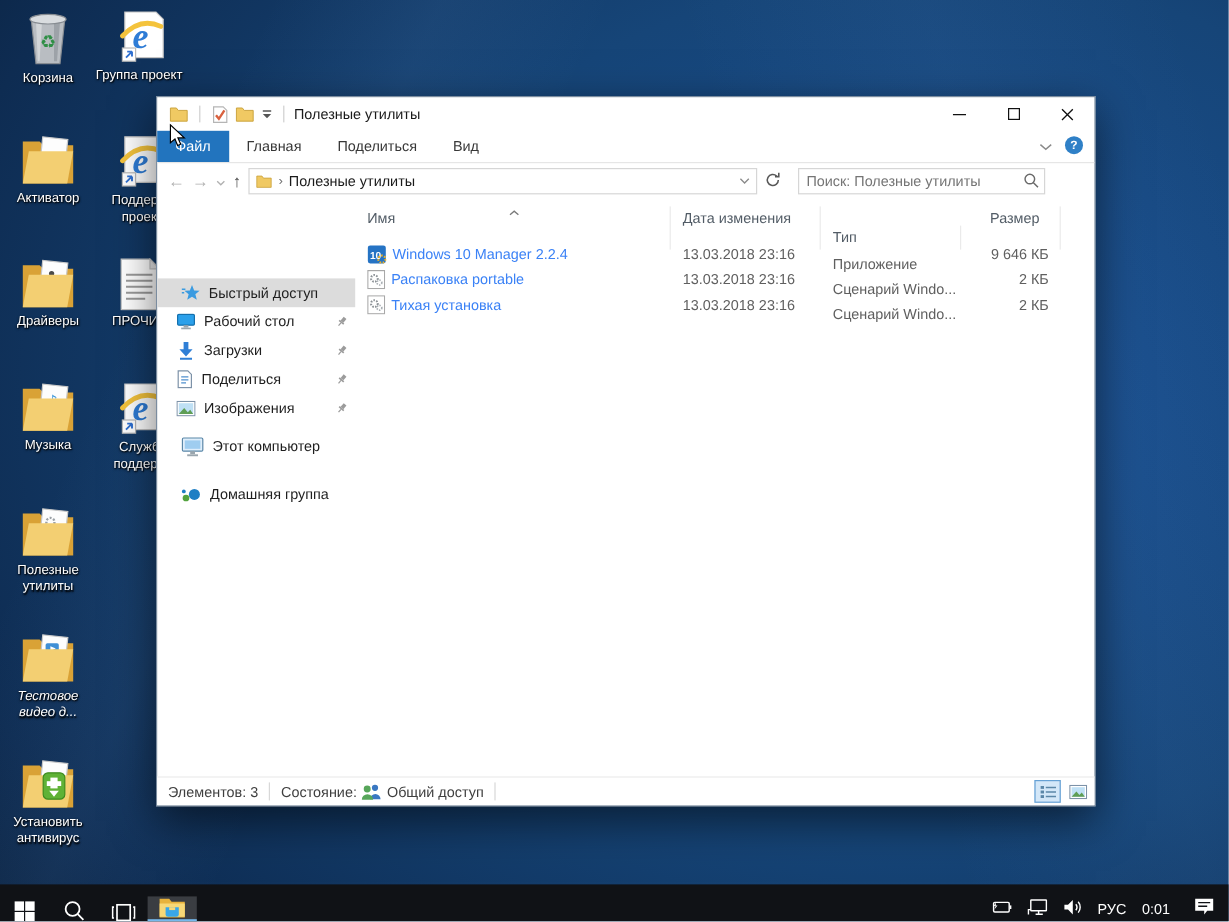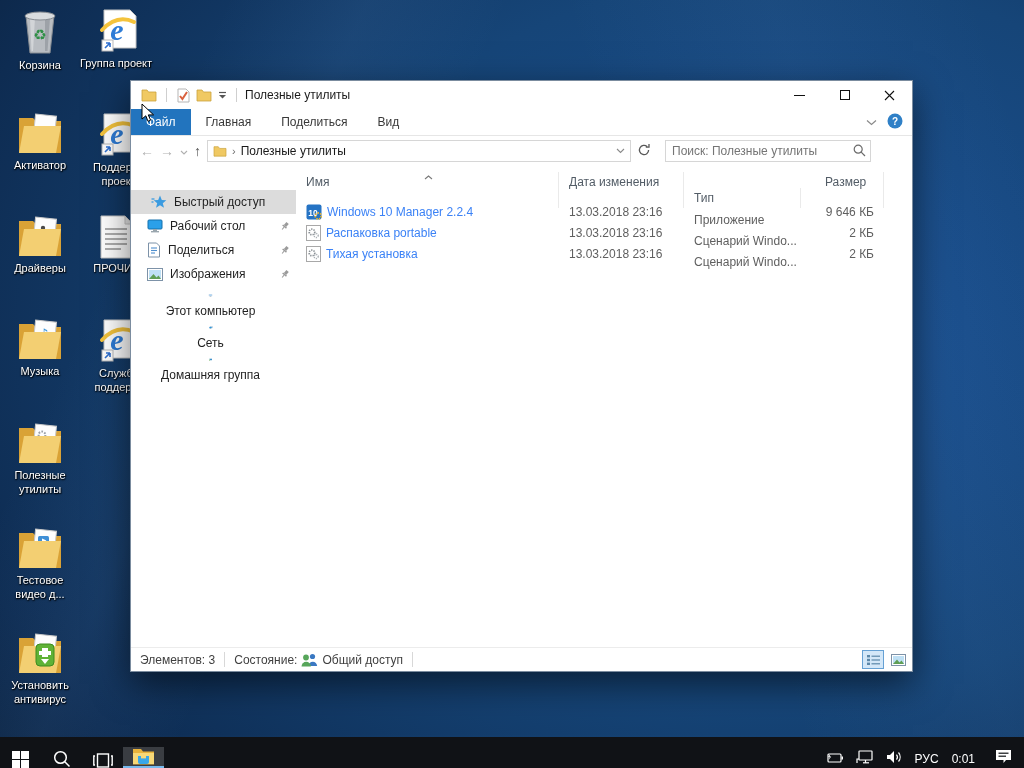--- a/index.html
+++ b/index.html
@@ -51,22 +51,22 @@
   .searchbox input { width:100%; height:100%; border:1px solid #d6d6d6; font-size:12px; color:#777;
                      padding:0 22px 0 6px; font-family:inherit; outline:none; background:#fff; }
   .searchbox .mag { position:absolute; right:5px; top:4px; }
 
   .content { display:flex; height:483px; }
 
   .sidebar { width:165px; padding-top:24px; flex-shrink:0; }
   .nav-item { height:24px; display:flex; align-items:center; gap:7px; padding-right:6px; }
   .nav-item .lbl { color:#1f1f1f; }
   .nav-item.selected { background:#dcdcdc; }
-  .nav-root { padding-left:0;flex-direction:column; }
-  .nav-qa { padding-left:20px; }
+  .nav-root { padding-left:20px; }
+  .nav-qa { padding-left:20px;margin-top:42px; }
   .nav-child { padding-left:16px; }
   .nav-item .pin { margin-left:auto; display:flex; }
   .nav-gap { height:8px; }
 
   .filelist { flex:1; position:relative; }
   .fl-header { position:absolute; top:6px; left:0; right:0; display:flex; color:#525c66; }
   .fl-header .hcell { border-right:1px solid #eaeaea; padding:3px 16px 3px 10px; }
   .sortchev { position:absolute; top:-3px; left:128px; }
   .col-name { width:263px; }
   .col-date { width:125px; }
@@ -149,21 +149,21 @@
     <svg width="46" height="44" viewBox="0 0 46 44">
       <path d="M2 6 h14 l3 3 h25 v32 H2 Z" fill="#d9a236"></path>
       <rect x="17" y="3" width="21" height="30" fill="#fdfdfd" stroke="#c8c8c8" transform="rotate(6 27 18)"></rect>
       <circle cx="25" cy="13" r="3.4" fill="none" stroke="#9aa0a6" stroke-width="2" stroke-dasharray="1.6 1.4"></circle>
       <circle cx="31" cy="19" r="2.6" fill="none" stroke="#b6bbc0" stroke-width="1.8" stroke-dasharray="1.4 1.2"></circle>
       <path d="M2 41 L7 14 h37 l-5 27 Z" fill="#f3cf72"></path>
     </svg>
     <div class="lbl">Полезные утилиты</div>
   </div>
 
-  <div class="dicon" style="left:2px; top:527px;">
+  <div class="dicon" style="left:2px; top:527px;font-style:italic;">
     <svg width="46" height="44" viewBox="0 0 46 44">
       <path d="M2 6 h14 l3 3 h25 v32 H2 Z" fill="#d9a236"></path>
       <rect x="17" y="3" width="21" height="30" fill="#fdfdfd" stroke="#c8c8c8" transform="rotate(6 27 18)"></rect>
       <rect x="21" y="9" width="11" height="9" rx="1.5" fill="#3f8fd6"></rect>
       <path d="M25 11.5 L29.5 13.5 L25 15.5 Z" fill="#fff"></path>
       <path d="M2 41 L7 14 h37 l-5 27 Z" fill="#f3cf72"></path>
     </svg>
     <div class="lbl">Тестовое видео д...</div>
   </div>
 
@@ -360,20 +360,36 @@
             <svg width="10" height="10" viewBox="0 0 10 10">
                 <g transform="rotate(40 5 5)">
                   <rect x="3.5" y="1" width="3" height="4" fill="#9b9b9b"></rect>
                   <rect x="2.5" y="5" width="5" height="1.4" fill="#9b9b9b"></rect>
                   <line x1="5" y1="6.4" x2="5" y2="9.5" stroke="#9b9b9b" stroke-width="1"></line>
                 </g>
               </svg>
           </span>
         </div>
 
+        <div class="nav-item nav-child">
+          <svg width="16" height="16" viewBox="0 0 16 16">
+            <path d="M6 1 h4 v6 h3.5 L8 13 L2.5 7 H6 Z" fill="#2f7fd6"></path>
+            <line x1="3" y1="15" x2="13" y2="15" stroke="#2f7fd6" stroke-width="1.6"></line>
+          </svg>
+          <span class="lbl">Загрузки</span>
+          <span class="pin">
+            <svg width="10" height="10" viewBox="0 0 10 10">
+                <g transform="rotate(40 5 5)">
+                  <rect x="3.5" y="1" width="3" height="4" fill="#9b9b9b"></rect>
+                  <rect x="2.5" y="5" width="5" height="1.4" fill="#9b9b9b"></rect>
+                  <line x1="5" y1="6.4" x2="5" y2="9.5" stroke="#9b9b9b" stroke-width="1"></line>
+                </g>
+              </svg>
+          </span>
+        </div>
 
         <div class="nav-item nav-child">
           <svg width="14" height="16" viewBox="0 0 14 16">
             <path d="M1.5 1 h8 l3 3 v11 h-11 Z" fill="#fff" stroke="#7d92a8"></path>
             <g stroke="#4f8fce" stroke-width="1.1">
                 <line x1="4" y1="6" x2="10" y2="6"></line>
                 <line x1="4" y1="8.5" x2="10" y2="8.5"></line>
                 <line x1="4" y1="11" x2="8" y2="11"></line>
               </g>
           </svg>
@@ -414,29 +430,20 @@
             <rect x="1" y="1" width="17" height="11" rx="1" fill="#dfeefb" stroke="#5b87a8"></rect>
             <rect x="3" y="3" width="13" height="7" fill="#9fcdf0"></rect>
             <rect x="7.5" y="12" width="4" height="2.4" fill="#9aa6ae"></rect>
               <rect x="5" y="14.6" width="9" height="1.6" fill="#9aa6ae"></rect>
           </svg>
           <span class="lbl">Этот компьютер</span>
         </div>
 
         <div class="nav-gap"></div>
 
-        <div class="nav-item nav-root">
-          <svg width="18" height="16" viewBox="0 0 18 16">
-            <rect x="5" y="2" width="12" height="8" rx="1" fill="#bcd9ef" stroke="#5b87a8"></rect>
-            <rect x="1" y="5" width="10" height="7" rx="1" fill="#2ba0ea" stroke="#1470ad"></rect>
-            <rect x="4.5" y="12" width="3" height="1.6" fill="#9aa6ae"></rect>
-              <rect x="3" y="13.6" width="6" height="1.4" fill="#9aa6ae"></rect>
-          </svg>
-          <span class="lbl">Сеть</span>
-        </div>
 
         <div class="nav-gap"></div>
 
         <div class="nav-item nav-root">
           <svg width="17" height="15" viewBox="0 0 17 15">
             <circle cx="11" cy="7" r="4.6" fill="#1f7fc4"></circle>
             <circle cx="4" cy="10" r="2.8" fill="#53a33e"></circle>
             <circle cx="2.2" cy="4.5" r="1.6" fill="#1f7fc4"></circle>
           </svg>
           <span class="lbl">Домашняя группа</span>

